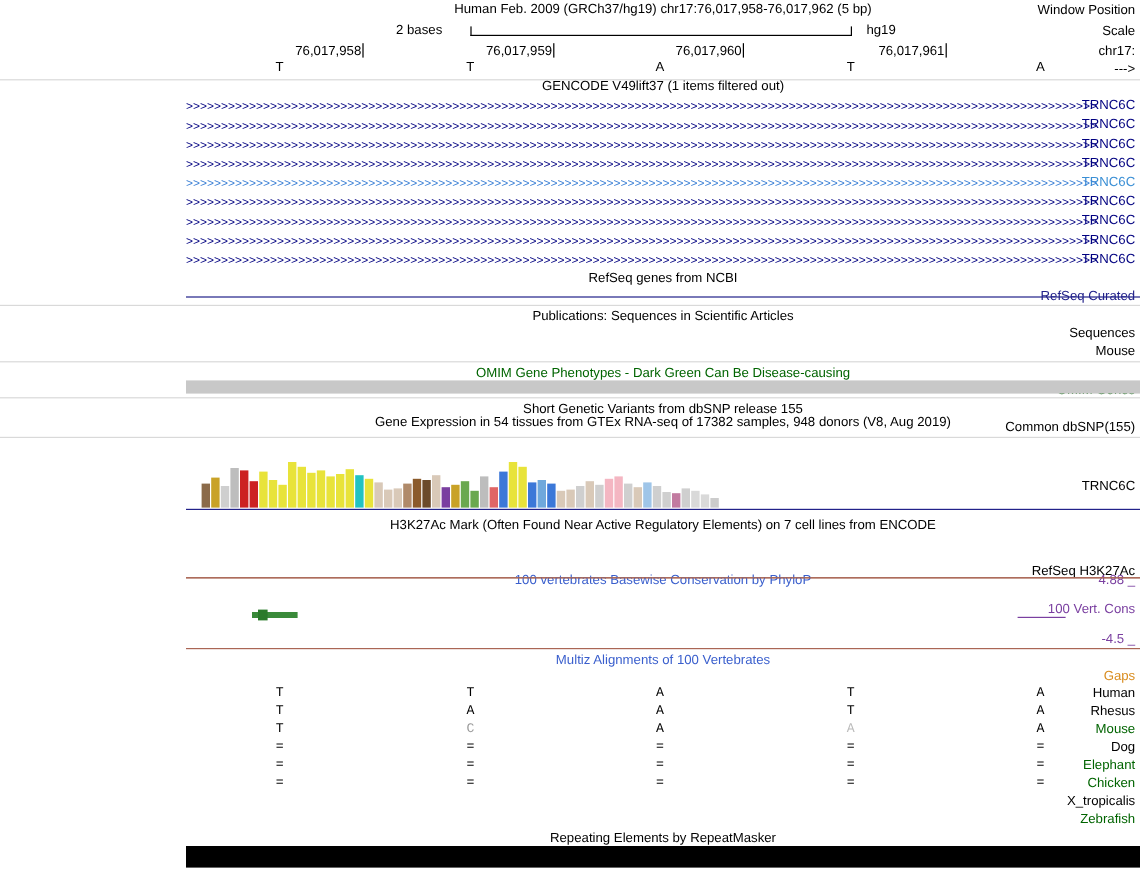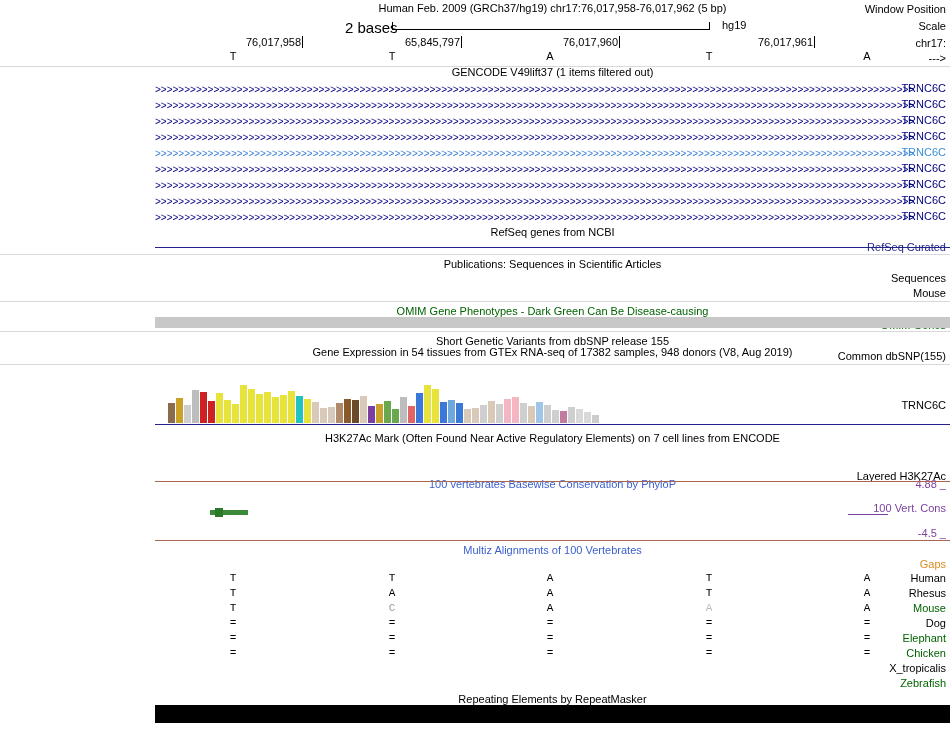--- a/index.html
+++ b/index.html
@@ -53,22 +53,22 @@
   #winpos-text {
     position: absolute;
     left: 155px; top: 2px;
     width: 795px;
     text-align: center;
     font-size: 11px;
   }
   #scale-label { top: 20px; }
   #scale-text {
     position: absolute;
-    left: 345px; top: 19px;
-    font-size: 15px;
+    left: 330px; top: 19px;
+    font-size: 11px;
   }
   #scale-bar {
     position: absolute;
     left: 392px; top: 22px;
     width: 318px; height: 8px;
     border-left: 1px solid #000;
     border-right: 1px solid #000;
     border-bottom: 1px solid #000;
   }
   #db-text {
@@ -203,23 +203,23 @@
 
   <div class="lbl" id="scale-label">Scale</div>
   <div id="scale-text">2 bases</div>
   <div id="scale-bar"></div>
   <div id="db-text">hg19</div>
 
   <div class="lbl" id="chrom-label">chr17:</div>
   <div class="lbl" id="arrow-label">---&gt;</div>
 
   <div class="ruler-tick" style="left:246px"><span>76,017,958</span><span class="bar"></span></div>
-  <div class="ruler-tick" style="left:405px"><span>65,845,797</span><span class="bar"></span></div>
+  <div class="ruler-tick" style="left:405px"><span>76,017,959</span><span class="bar"></span></div>
   <div class="ruler-tick" style="left:563px"><span>76,017,960</span><span class="bar"></span></div>
-  <div class="ruler-tick" style="left:758px"><span>76,017,961</span><span class="bar"></span></div>
+  <div class="ruler-tick" style="left:732px"><span>76,017,961</span><span class="bar"></span></div>
 
   <div class="base-letter" style="left:227px">T</div>
   <div class="base-letter" style="left:386px">T</div>
   <div class="base-letter" style="left:544px">A</div>
   <div class="base-letter" style="left:703px">T</div>
   <div class="base-letter" style="left:861px">A</div>
 
   <div class="sep" style="top:66px"></div>
 
   <div class="centered" style="top:66px">GENCODE V49lift37 (1 items filtered out)</div>
@@ -328,21 +328,21 @@
       <div class="gtex-bar" style="height: 13px; background: rgb(207, 207, 207);"></div>
       <div class="gtex-bar" style="height: 12px; background: rgb(194, 123, 160);"></div>
       <div class="gtex-bar" style="height: 16px; background: rgb(207, 207, 207);"></div>
       <div class="gtex-bar" style="height: 14px; background: rgb(217, 217, 217);"></div>
       <div class="gtex-bar" style="height: 11px; background: rgb(217, 217, 217);"></div>
       <div class="gtex-bar" style="height: 8px; background: rgb(204, 204, 204);"></div>
     </div>
   <div class="hline" style="top:424px"></div>
 
   <div class="centered" style="top:432px">H3K27Ac Mark (Often Found Near Active Regulatory Elements) on 7 cell lines from ENCODE</div>
-  <div class="lbl" style="top:470px">Layered H3K27Ac</div>
+  <div class="lbl" style="top:470px">RefSeq H3K27Ac</div>
   <div class="thin-line" style="top:481px"></div>
 
   <div class="centered blue" style="top:478px">100 vertebrates Basewise Conservation by PhyloP</div>
   <div class="lbl" style="top:478px; color:#7a3fa0">4.88 _</div>
   <div class="lbl" style="top:502px; color:#7a3fa0">100 Vert. Cons</div>
   <div class="lbl" style="top:527px; color:#7a3fa0">-4.5 _</div>
   <div id="cons-box">
     <div style="position:absolute; left:55px; top:28px; width:38px; height:5px; background:#3a8a3a;"></div>
     <div style="position:absolute; left:60px; top:26px; width:8px; height:9px; background:#2a7a2a;"></div>
     <div style="position:absolute; left:693px; top:32px; width:40px; height:1px; background:#7a3fa0;"></div>

